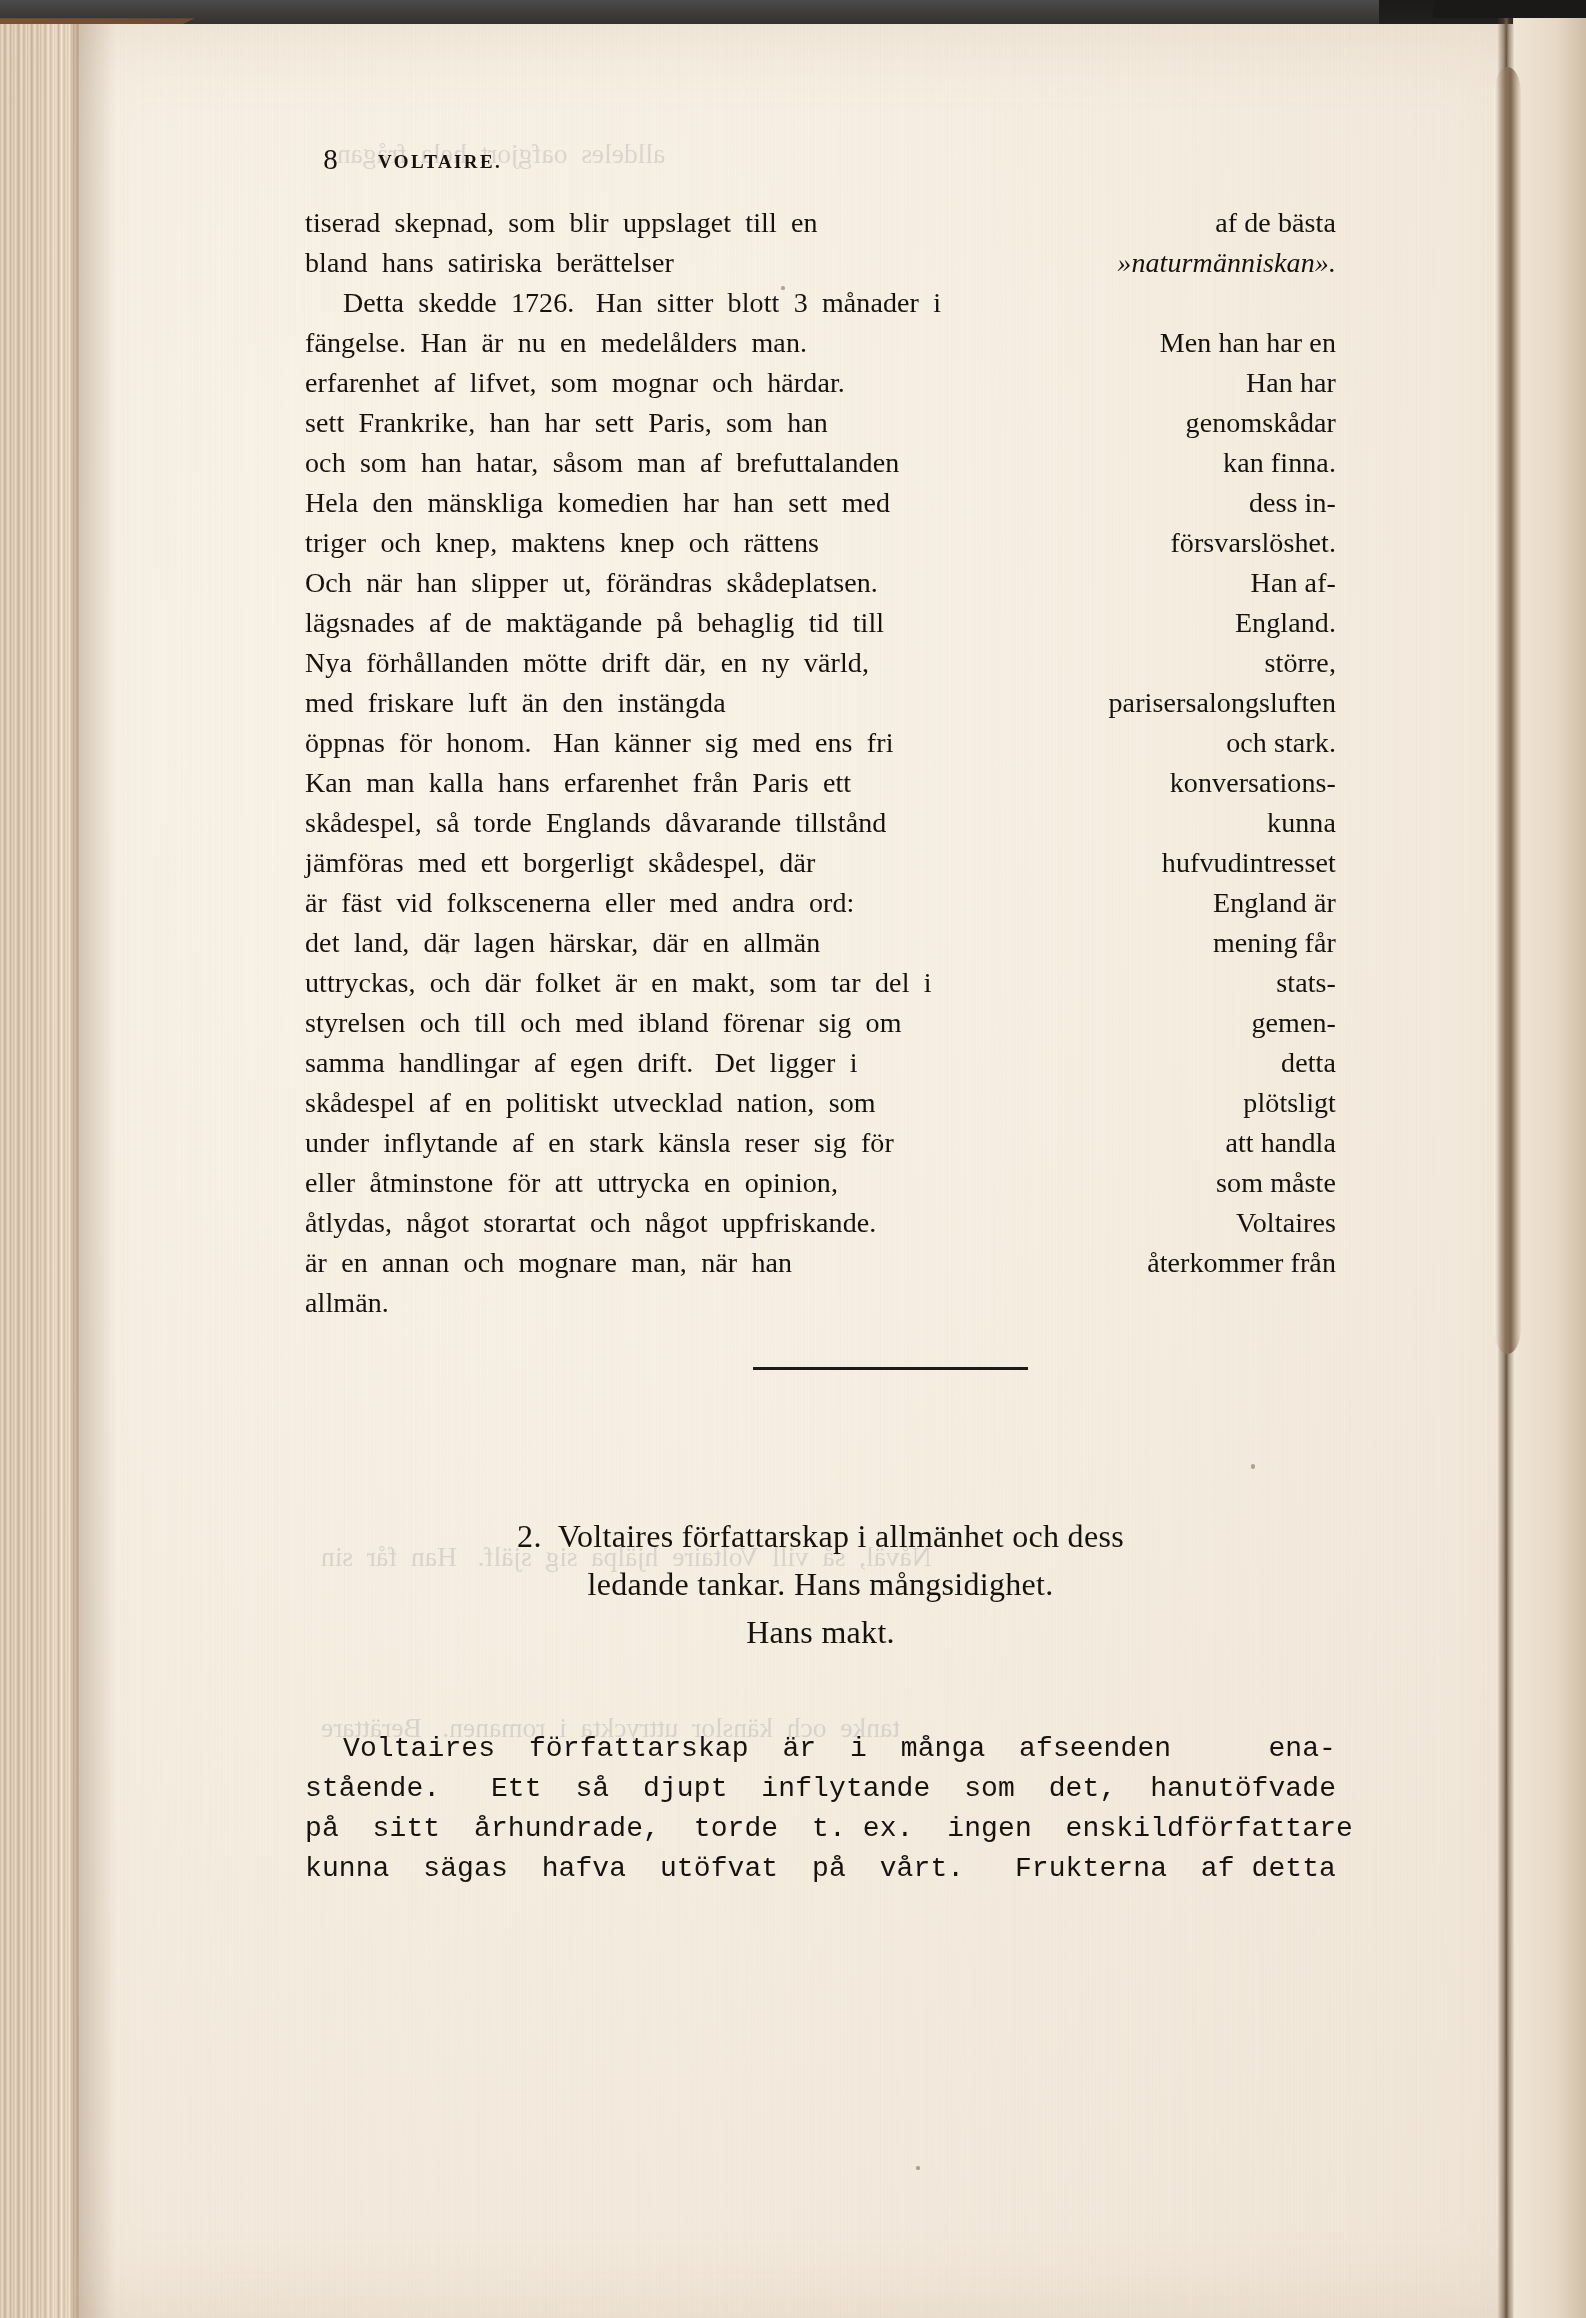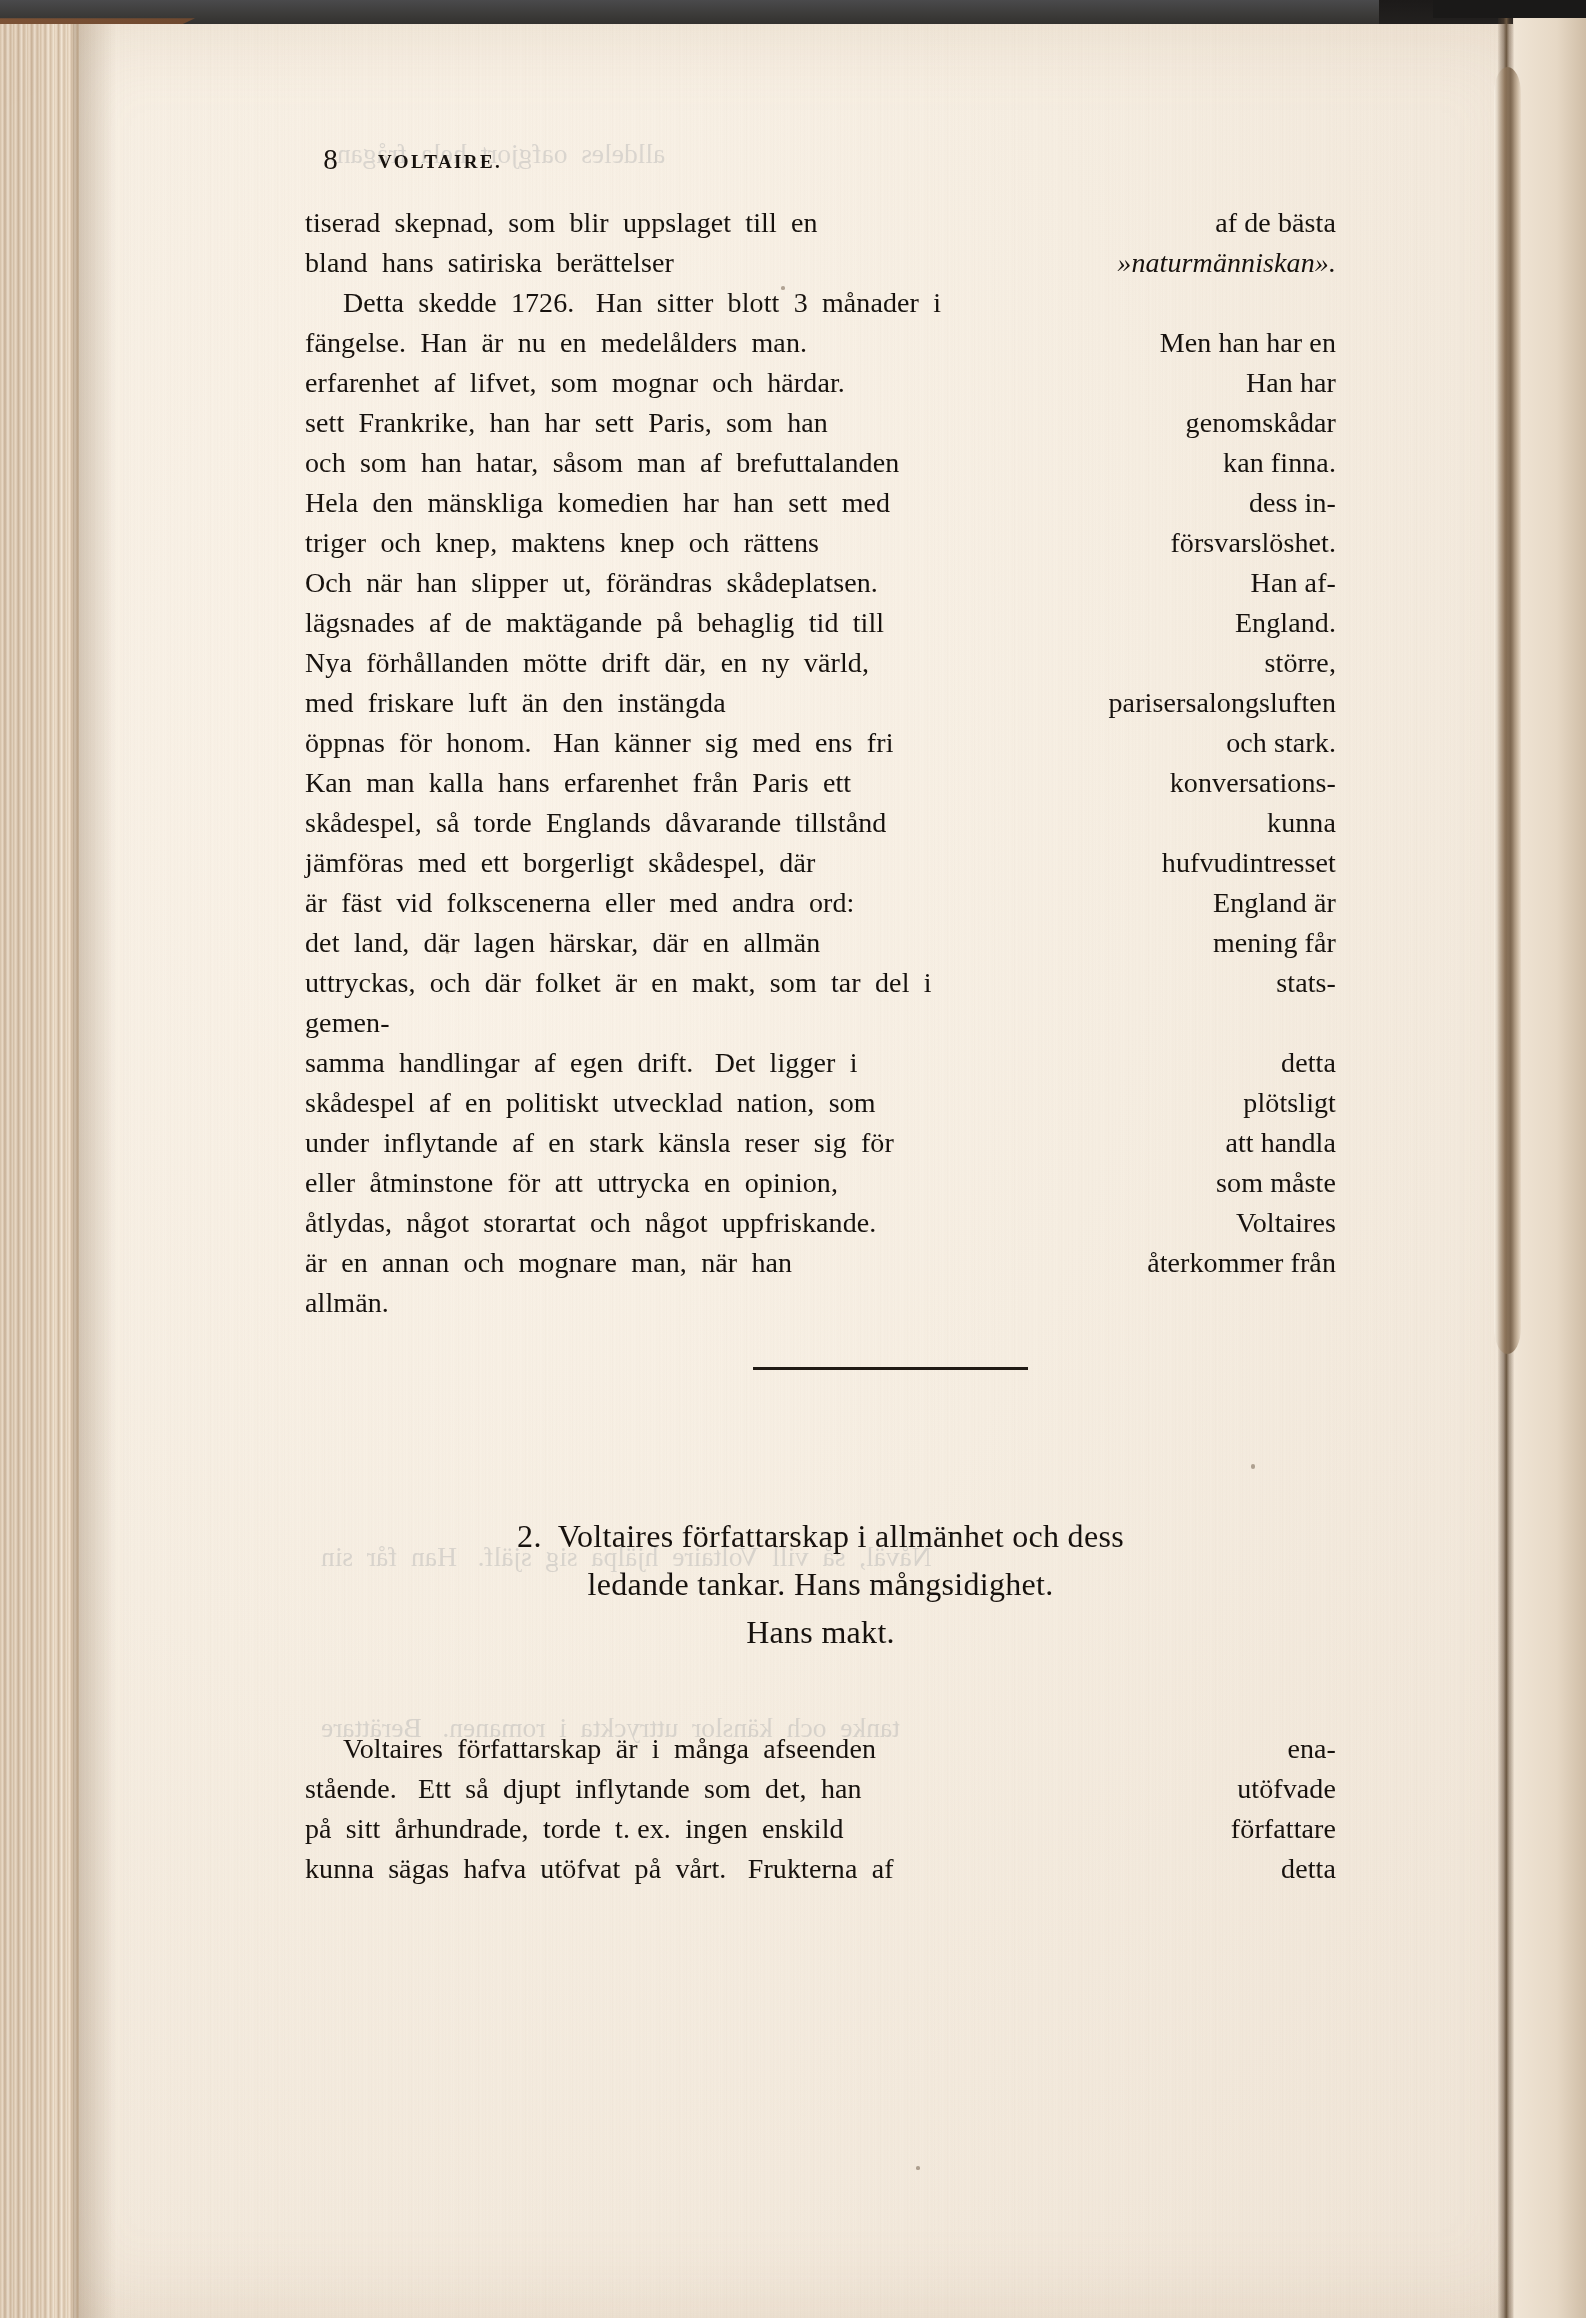--- a/index.html
+++ b/index.html
@@ -188,20 +188,21 @@
     font-size: 32px;
     font-weight: normal;
     line-height: 48px;
     letter-spacing: 0.3px;
   }
   .section-heading .hl { display: block; }
   .sec-num { margin-right: 16px; }
 
   .para2 {
     margin-top: 73px;
+    font-family: Liberation Mono, monospace;
   }
 
   
   .bleed {
     position: absolute;
     color: rgba(70,85,100,0.17);
     font-size: 27.5px;
     line-height: 39px;
     transform: scaleX(-1);
     white-space: pre;
@@ -256,21 +257,21 @@
           <div class="ln j"><span>lägsnades  af  de  maktägande  på  behaglig  tid  till</span><span>England.</span></div>
           <div class="ln j"><span>Nya  förhållanden  mötte  drift  där,  en  ny  värld,</span><span>större,</span></div>
           <div class="ln j"><span>med  friskare  luft  än  den  instängda</span><span>parisersalongsluften</span></div>
           <div class="ln j"><span>öppnas  för  honom.   Han  känner  sig  med  ens  fri</span><span>och stark.</span></div>
           <div class="ln j"><span>Kan  man  kalla  hans  erfarenhet  från  Paris  ett</span><span>konversations-</span></div>
           <div class="ln j"><span>skådespel,  så  torde  Englands  dåvarande  tillstånd</span><span>kunna</span></div>
           <div class="ln j"><span>jämföras  med  ett  borgerligt  skådespel,  där</span><span>hufvudintresset</span></div>
           <div class="ln j"><span>är  fäst  vid  folkscenerna  eller  med  andra  ord:</span><span>England är</span></div>
           <div class="ln j"><span>det  land,  där  lagen  härskar,  där  en  allmän</span><span>mening får</span></div>
           <div class="ln j"><span>uttryckas,  och  där  folket  är  en  makt,  som  tar  del  i</span><span>stats-</span></div>
-          <div class="ln j"><span>gemen-</span></div>
+          <div class="ln j"><span>styrelsen  och  till  och  med  ibland  förenar  sig  om</span><span>gemen-</span></div>
           <div class="ln j"><span>samma  handlingar  af  egen  drift.   Det  ligger  i</span><span>detta</span></div>
           <div class="ln j"><span>skådespel  af  en  politiskt  utvecklad  nation,  som</span><span>plötsligt</span></div>
           <div class="ln j"><span>under  inflytande  af  en  stark  känsla  reser  sig  för</span><span>att handla</span></div>
           <div class="ln j"><span>eller  åtminstone  för  att  uttrycka  en  opinion,</span><span>som måste</span></div>
           <div class="ln j"><span>åtlydas,  något  storartat  och  något  uppfriskande.</span><span>Voltaires</span></div>
           <div class="ln j"><span>är  en  annan  och  mognare  man,  när  han</span><span>återkommer från</span></div>
           <div class="ln">allmän.</div>
         </div>
 
       <div class="rule-wrap">

